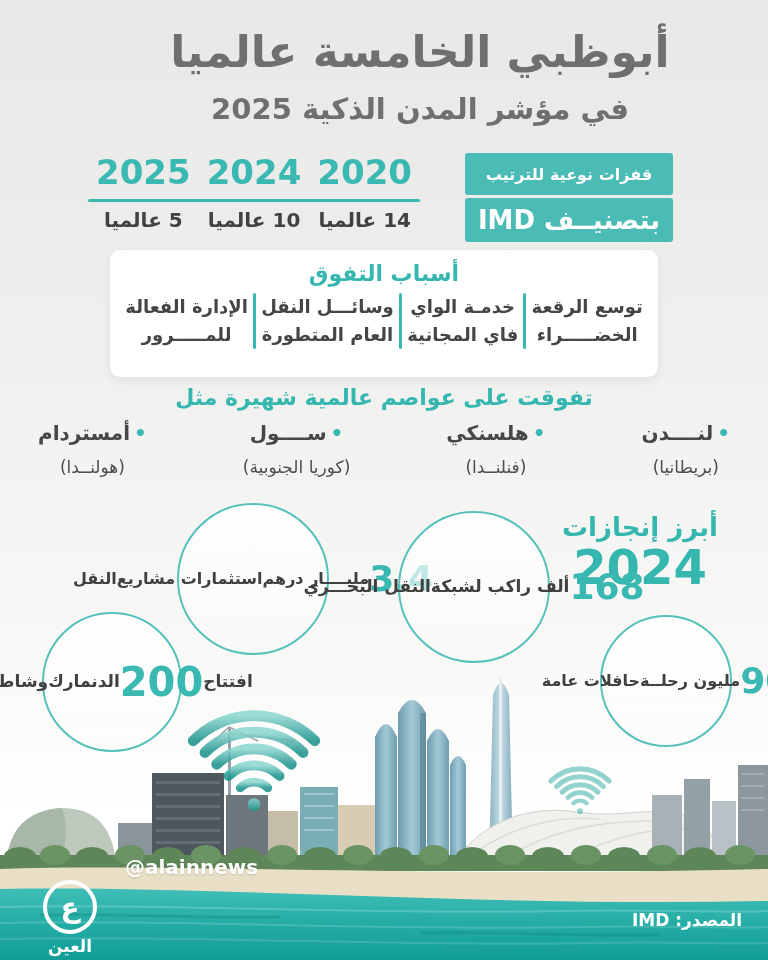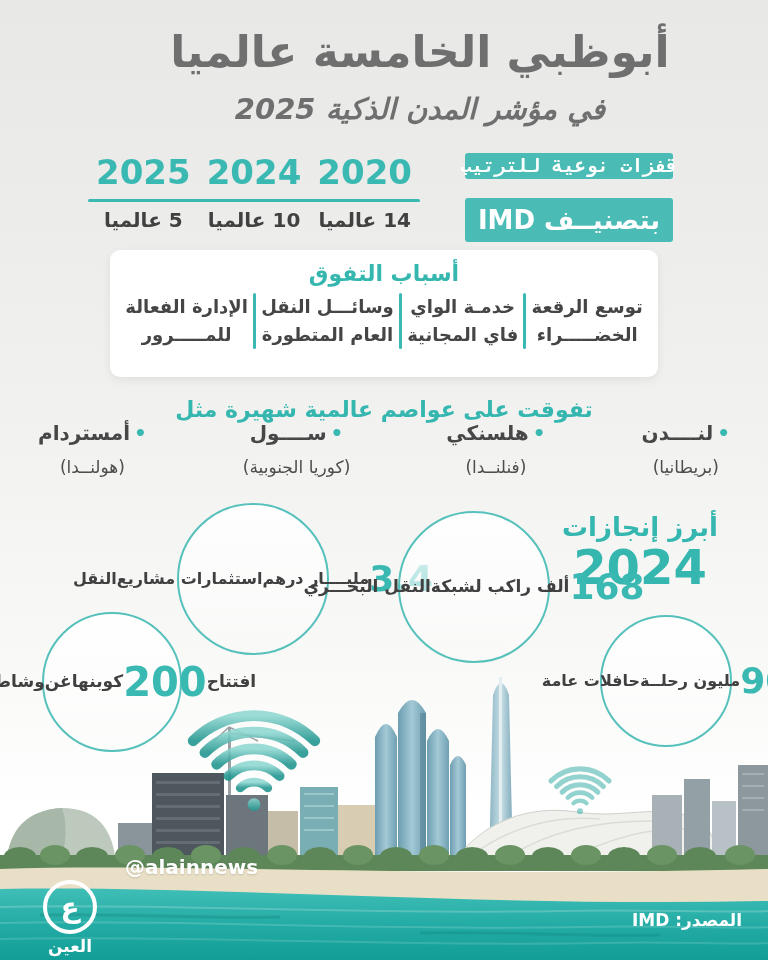--- a/index.html
+++ b/index.html
@@ -7,48 +7,48 @@
   body { font-family:"DejaVu Sans", sans-serif; }
   .stage {
     position:relative; width:768px; height:960px; overflow:hidden;
     background:linear-gradient(180deg,#e8e8e7 0%,#ececeb 22%,#f3f3f2 50%,#fafaf9 72%,#ffffff 85%);
     padding-left:36px;
   }
   
   .title1 { position:absolute; top:26px; left:80px; width:680px; text-align:center;
             font-size:44px; font-weight:bold; color:#6f6f6f; direction:rtl; white-space:nowrap; }
   .title2 { position:absolute; top:92px; left:80px; width:680px; text-align:center;
-            font-size:29px; font-weight:bold; color:#6f6f6f; direction:rtl; white-space:nowrap;font-style:italic; }
+            font-size:29px; font-weight:bold; color:#6f6f6f; direction:rtl; white-space:nowrap; }
   
   .years { position:absolute; top:152px; left:88px; width:332px; display:flex;
            direction:rtl; justify-content:space-around; }
   .year { width:33%; text-align:center; font-size:34px; font-weight:bold; color:#3ab8b2; }
   .years-line { position:absolute; top:199px; left:88px; width:332px; height:3px;
                 background:#3ab8b2; border-radius:2px; }
   .ranks { position:absolute; top:208px; left:88px; width:332px; display:flex;
            direction:rtl; justify-content:space-around; }
   .rank { width:33%; text-align:center; font-size:20px; font-weight:bold; color:#414141;
           direction:rtl; white-space:nowrap; }
   .badge { position:absolute; left:465px; width:208px; background:#4abbb5; color:#fff;
            display:flex; align-items:center; justify-content:center; border-radius:3px;
            direction:rtl; white-space:nowrap; }
-  .badge-top { top:153px; height:26px; font-size:19px; font-weight:600;font-family:Liberation Mono, monospace; }
+  .badge-top { top:153px; height:42px; font-size:16px; font-weight:600; }
   .badge-bottom { top:198px; height:44px; font-size:26px; font-weight:bold; }
   
   .card { position:absolute; top:250px; left:110px; width:548px; height:127px;
           background:#ffffff; border-radius:10px; box-shadow:0 3px 10px rgba(0,0,0,0.07); }
   .card-title { margin-top:11px; text-align:center; font-size:22px; font-weight:bold;
                 color:#35b7b0; direction:rtl; }
   .card-row { display:flex; direction:rtl; justify-content:space-evenly; align-items:center;
               padding:7px 10px 0 10px; }
   .reason { text-align:center; font-size:18px; font-weight:600; color:#454545;
             line-height:1.55; direction:rtl; white-space:nowrap; }
   .vbar { width:3px; height:56px; background:#3ab8b2; border-radius:2px; flex:0 0 auto; }
   
-  .cap-title { position:absolute; top:397px; left:0; width:768px; text-align:center;
+  .cap-title { position:absolute; top:385px; left:0; width:768px; text-align:center;
                font-size:22px; font-weight:bold; color:#35b7b0; direction:rtl; }
   .cap-row { position:absolute; top:421px; left:38px; width:692px; display:flex;
              direction:rtl; justify-content:space-between; }
   .cap { text-align:center; }
   .cap-name { font-size:20px; font-weight:bold; color:#474747; direction:rtl; white-space:nowrap; }
   .cap-bullet { color:#3ab8b2; font-size:20px; margin-left:4px; }
   .cap-country { margin-top:12px; font-size:17px; color:#4d4d4d; direction:rtl; white-space:nowrap; }
   
   .ach-head { position:absolute; top:512px; left:556px; width:168px; text-align:center; }
   .ach-line1 { font-size:26px; font-weight:bold; color:#35b7b0; direction:rtl; white-space:nowrap; }
@@ -298,21 +298,21 @@
     <div class="stat-line">النقل</div>
   </div>
   <div class="stat-circle c168">
     <div class="stat-value">168</div>
     <div class="stat-line">ألف راكب لشبكة</div>
     <div class="stat-line">النقل البحـــري</div>
   </div>
   <div class="stat-circle c200">
     <div class="stat-line">افتتاح</div>
     <div class="stat-value">200</div>
-    <div class="stat-line">كوبنهاغن</div>
+    <div class="stat-line">الدنمارك</div>
     <div class="stat-line">وشاطــئ</div>
   </div>
   <div class="stat-circle c90">
     <div class="stat-value">90</div>
     <div class="stat-line">مليون رحلــة</div>
     <div class="stat-line">حافلات عامة</div>
   </div>
 
   <div class="logo">
     <div class="logo-ring">

